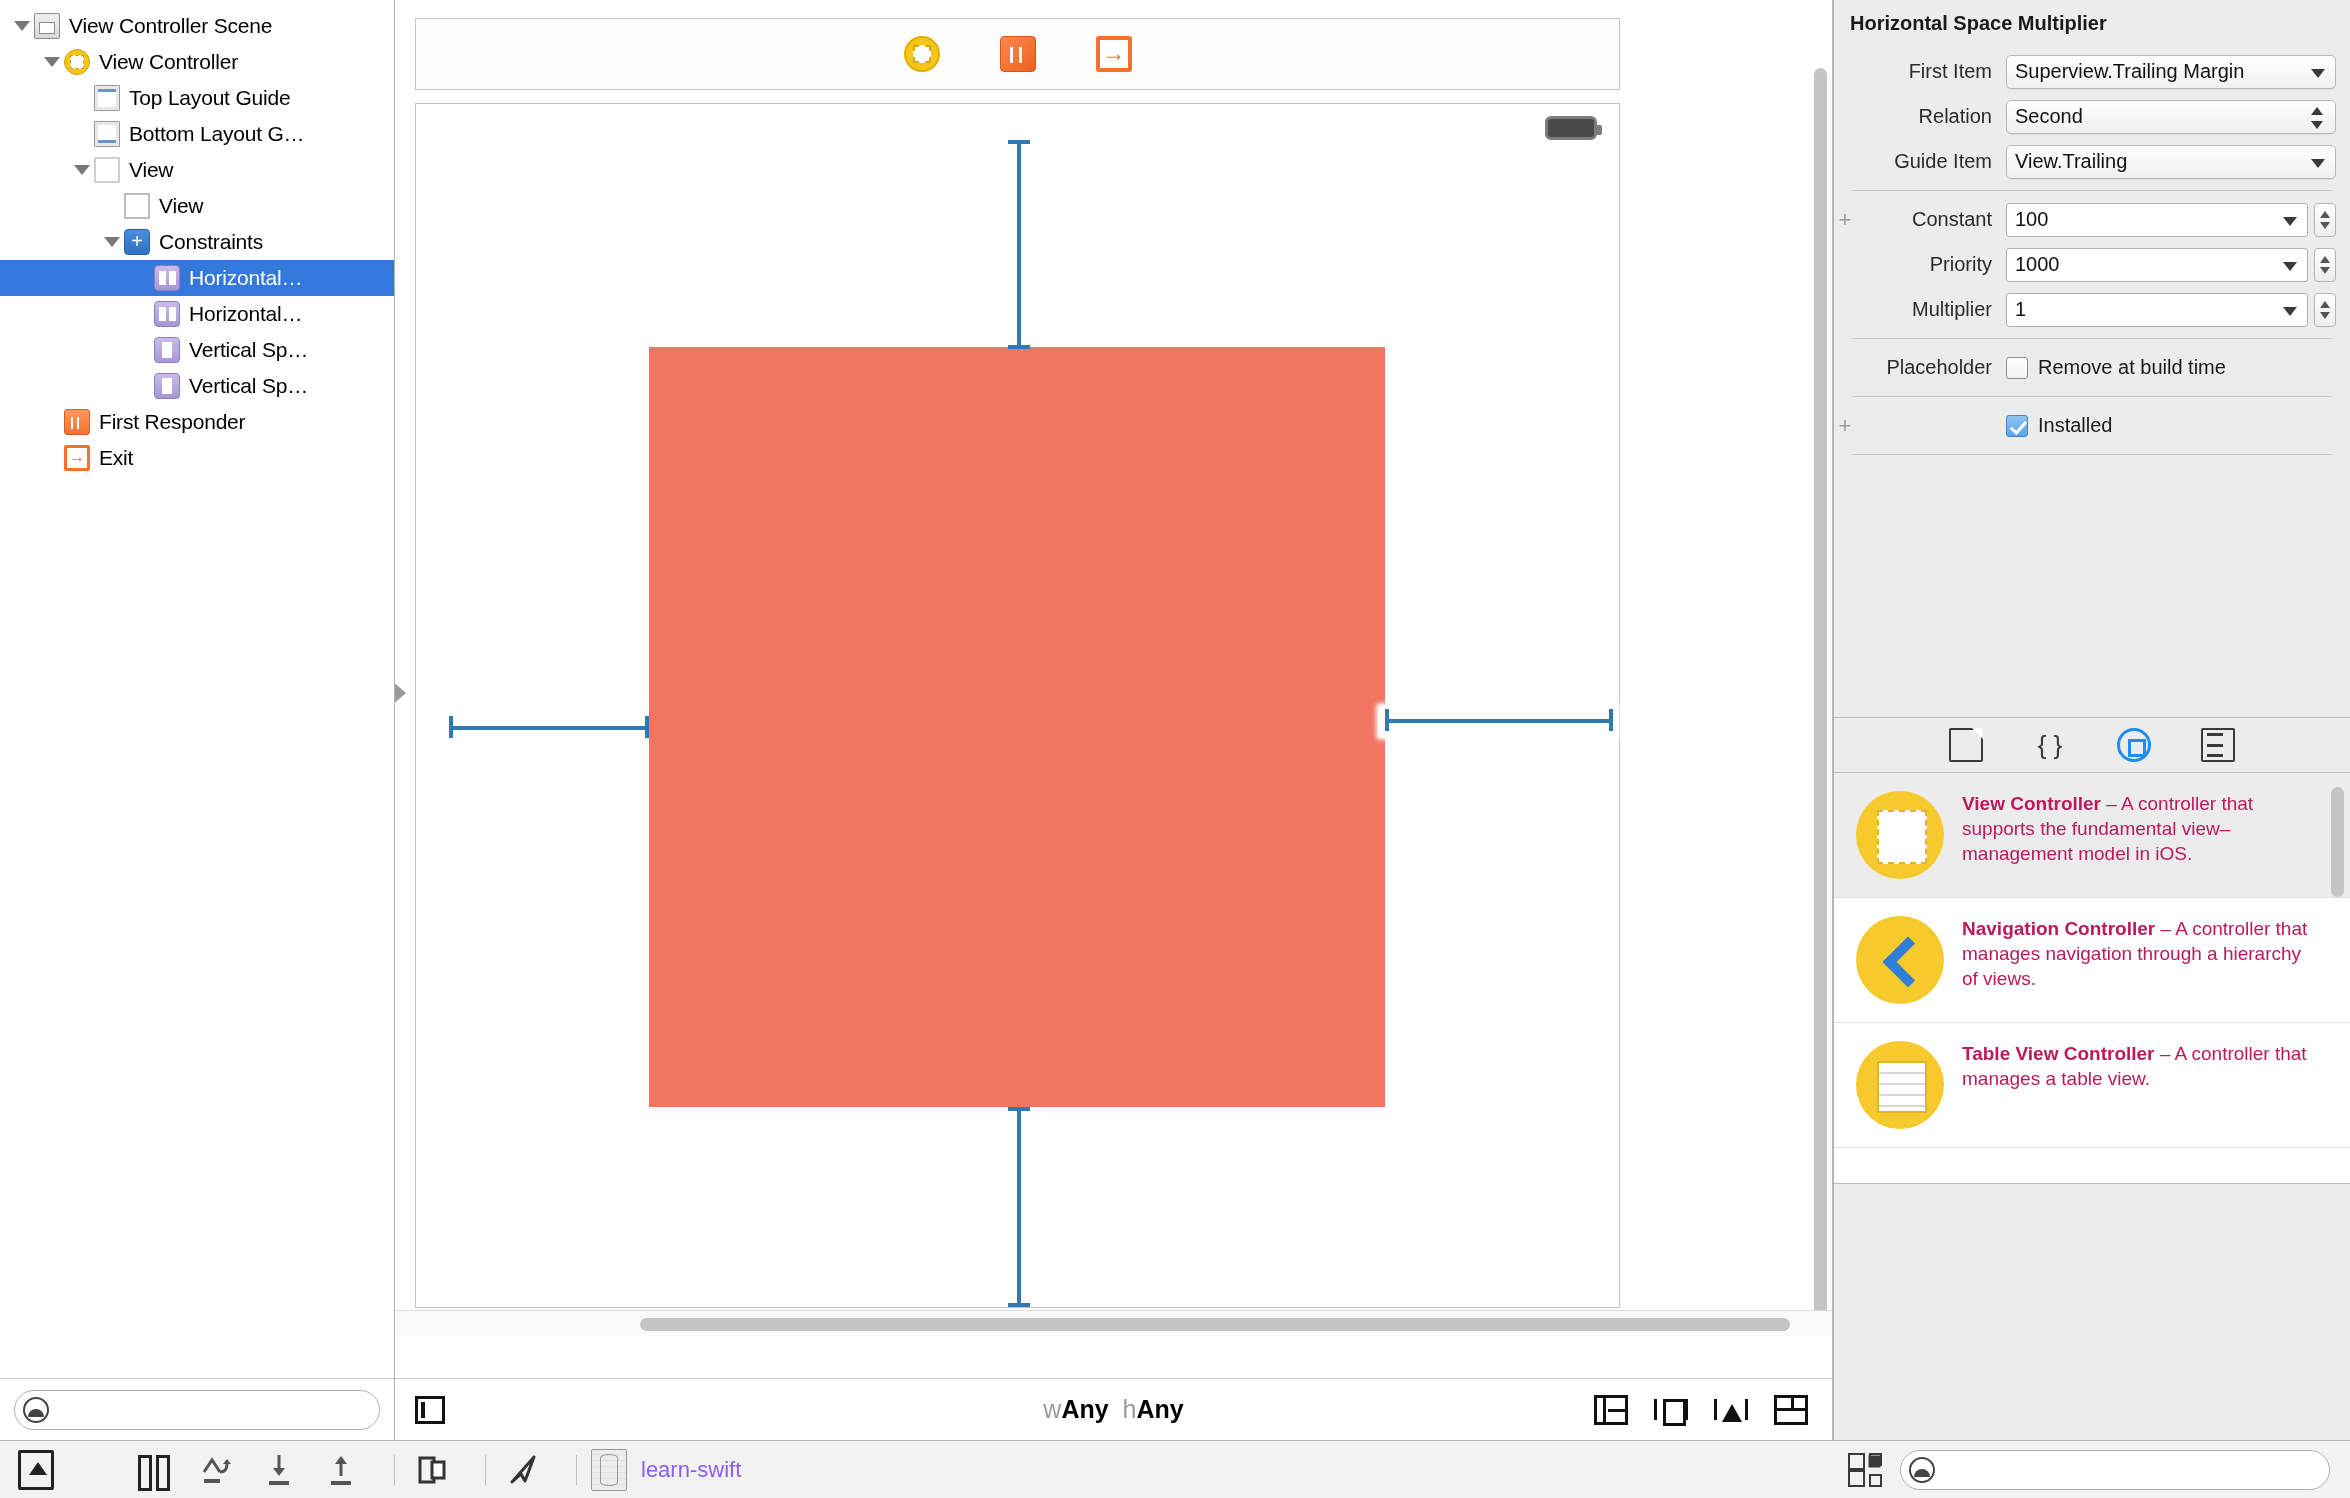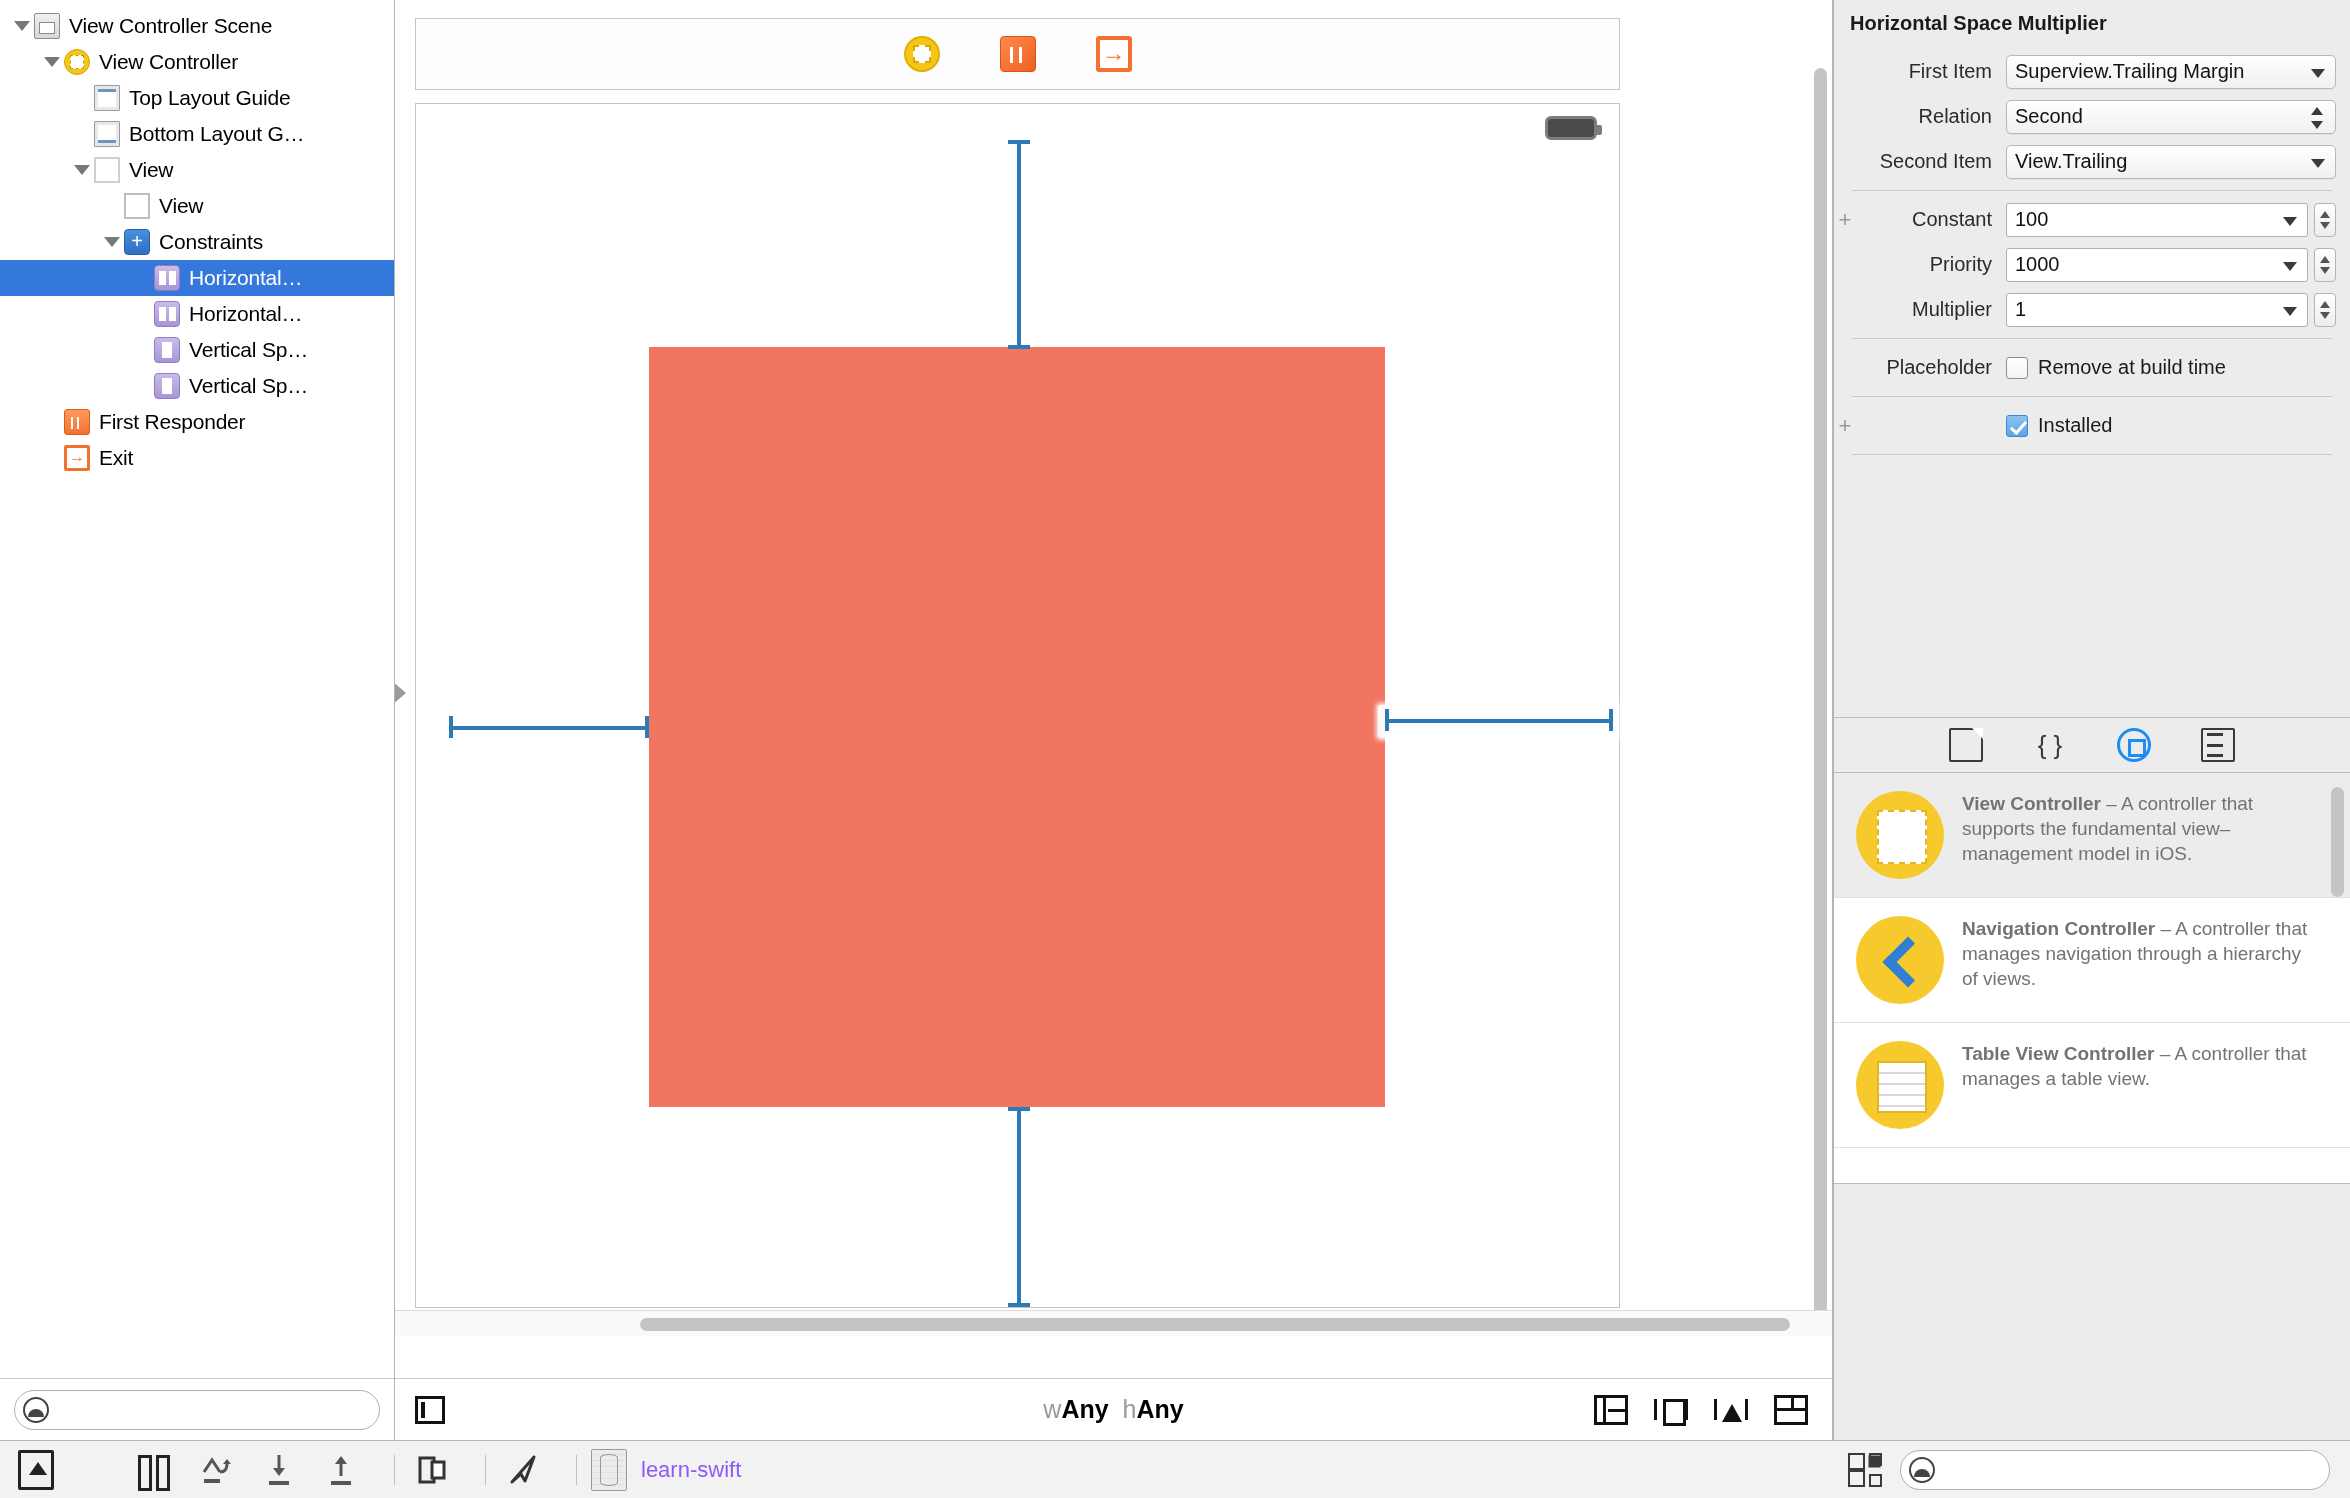--- a/index.html
+++ b/index.html
@@ -477,21 +477,21 @@
     width: 26px; height: 26px; border-left: 10px solid #2f7fd4;
     border-bottom: 10px solid #2f7fd4; transform: rotate(45deg);
   }
   .li-tv::after {
     content: ""; position: absolute; left: 21px; top: 20px;
     width: 46px; height: 48px; background: #fff;
     border: 2px solid #e0b625;
     background-image: linear-gradient(#d8d8d8 2px, transparent 2px);
     background-size: 100% 11px; background-position: 0 9px;
   }
-  .lib-text { flex: 1 1 auto; font-size: 19px; line-height: 1.32; color: #737373; }
+  .lib-text { flex: 1 1 auto; font-size: 19px; line-height: 1.32; color: #be185d; }
   .lib-text b { font-weight: bold; }
   .lib-scroll {
     position: absolute; right: 6px; top: 14px; width: 13px; height: 110px;
     background: #c4c4c4; border-radius: 7px;
   }
 
   .insp-bottom-bar {
     flex: 1 1 auto; background: #ececec; border-top: 1px solid #bcbcbc;
   }
 
@@ -722,21 +722,21 @@
             <div class="insp-row">
               <span class="insp-plus"></span>
               <span class="insp-label">Relation</span>
               <span class="popup">
                 <span>Second</span>
                 <span class="arrow-updn"></span>
               </span>
             </div>
             <div class="insp-row">
               <span class="insp-plus"></span>
-              <span class="insp-label">Second Item</span>
+              <span class="insp-label">Guide Item</span>
               <span class="popup">
                 <span>View.Trailing</span>
                 <span class="arrow-dn"></span>
               </span>
             </div>
           </div>
 
         <div class="insp-sep"></div>
 
         <div id="insp-numeric">

